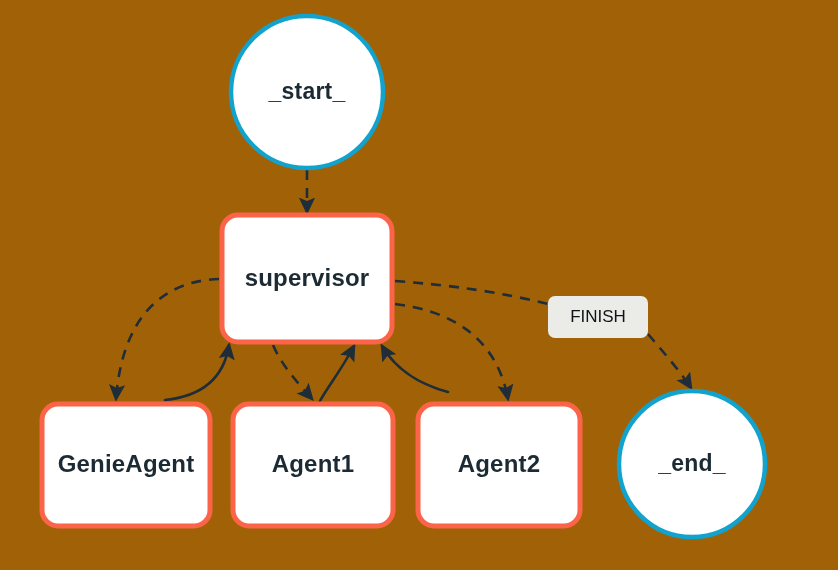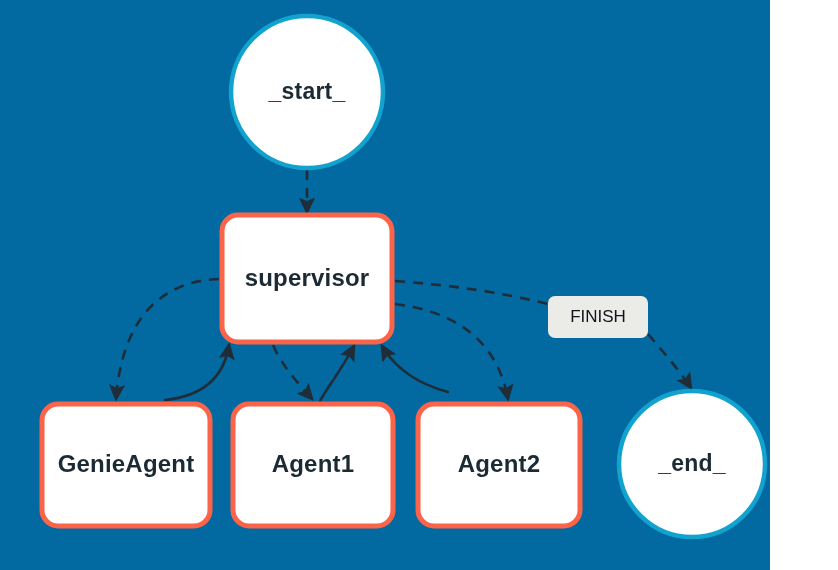--- a/index.html
+++ b/index.html
@@ -6,23 +6,23 @@
   html, body {
     margin: 0;
     padding: 0;
     background: #ffffff;
   }
   body {
     font-family: "Liberation Sans", sans-serif;
   }
   #graph-canvas {
     position: relative;
-    width: 770px;
+    width: 838px;
     height: 570px;
-    background: #0369a1;
+    background: #a16207;
     overflow: hidden;
   }
   #graph-svg {
     position: absolute;
     top: 0;
     left: 0;
     width: 838px;
     height: 570px;
   }
   .node-label {

